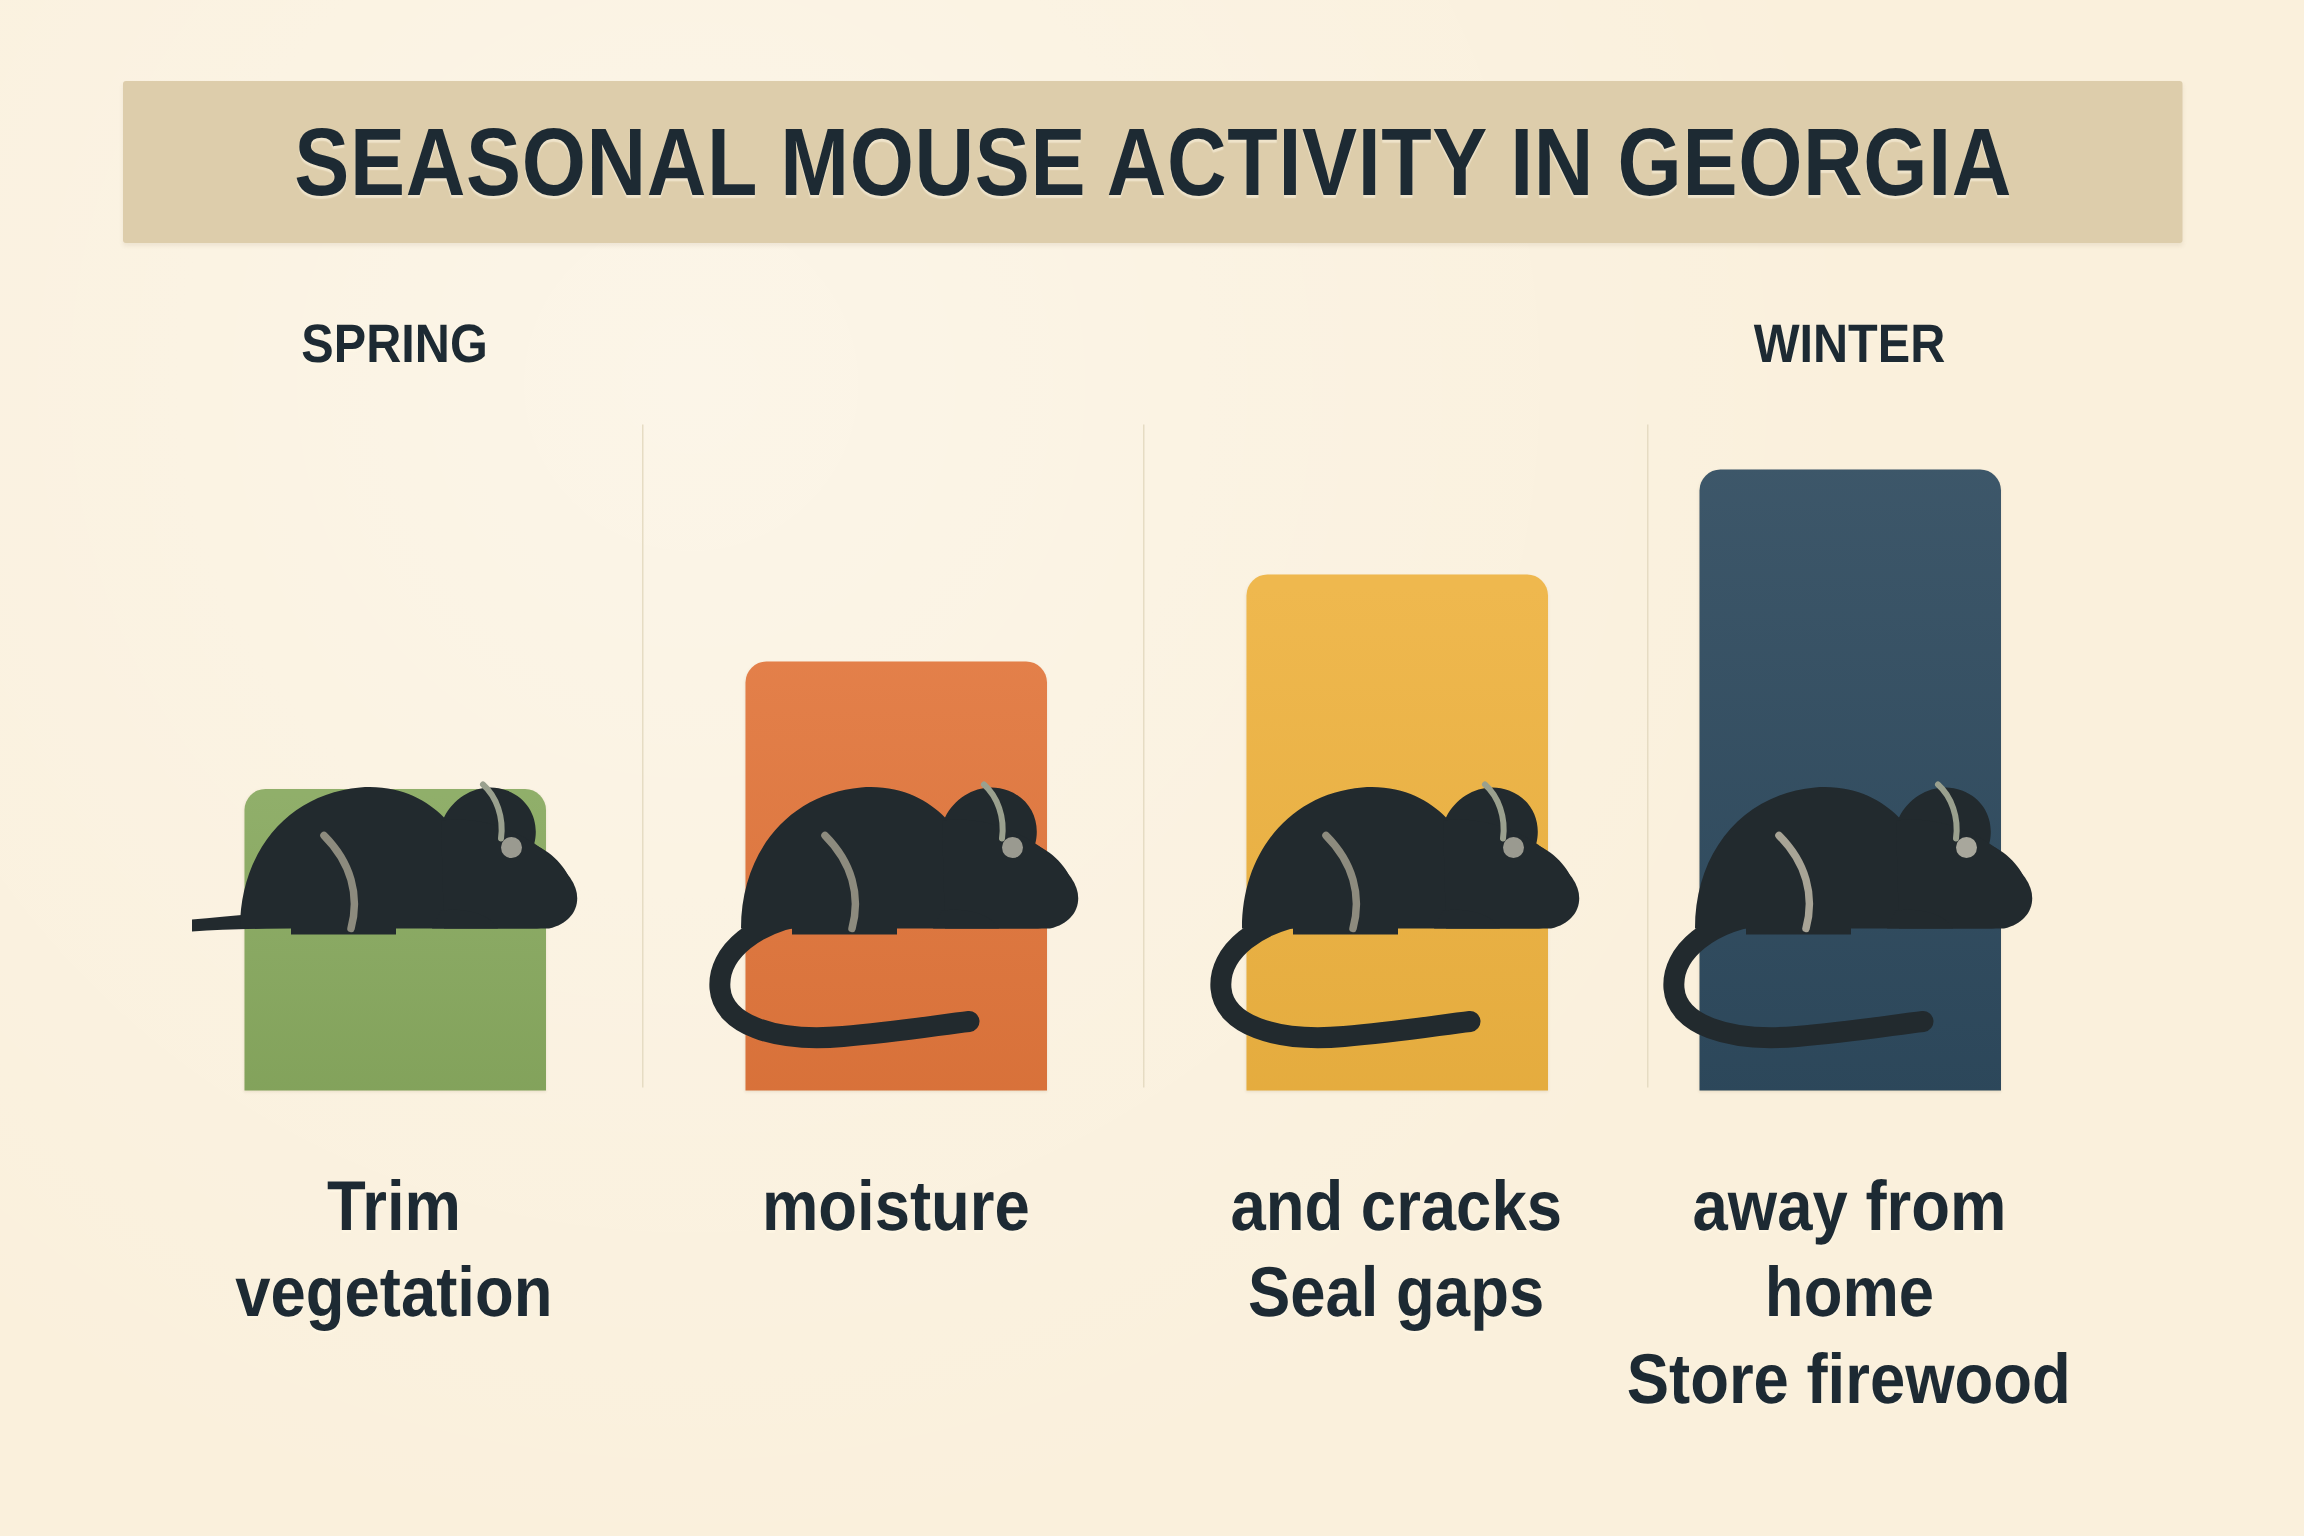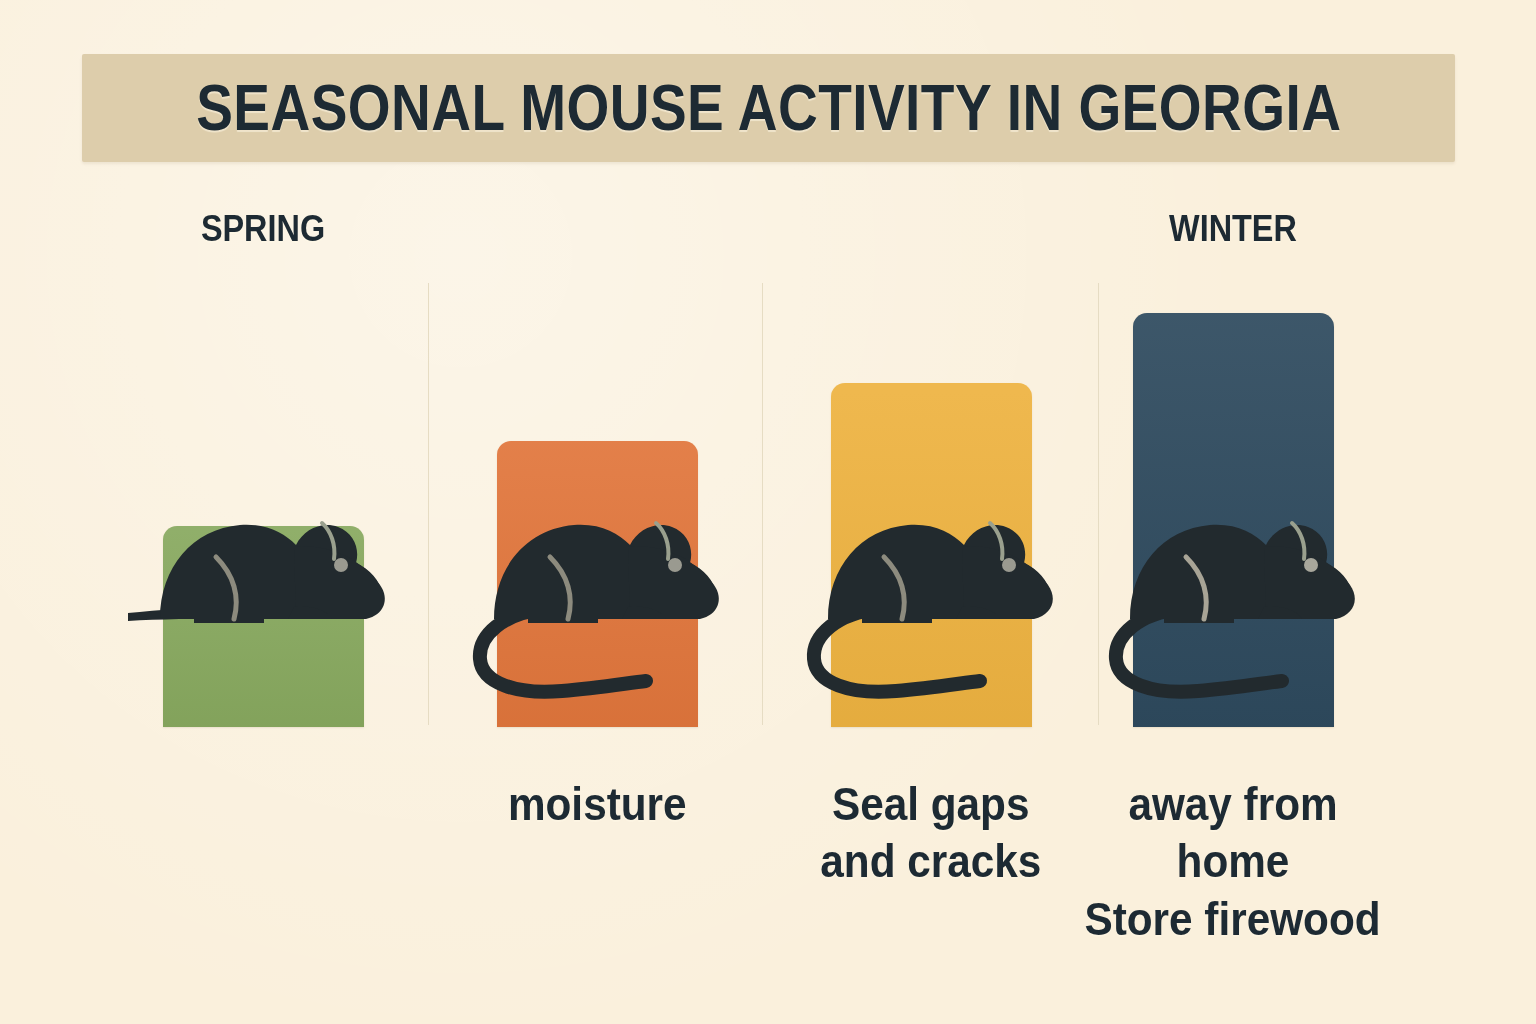--- a/index.html
+++ b/index.html
@@ -195,20 +195,24 @@
               <path d="M196 210 C 212 208, 228 212, 234 222 L 190 222 Z"></path>
             </g>
 
             <path d="M224 126 C 233 134, 238 148, 236 162" stroke="#9aa08e" stroke-width="4" fill="none" stroke-linecap="round"></path>
 
             <path d="M118 160 C 136 178, 142 200, 136 222" stroke="#8d8b7e" stroke-width="5" fill="none" stroke-linecap="round"></path>
 
             <circle cx="243" cy="168" r="7" fill="#9a9a90"></circle>
           </svg>
         </div>
+      </div>
+      <div class="caption" style="color: rgb(29, 42, 51);">
+        <span><i style="font-style: normal; display: inline-block; transform: scaleX(0.9);">Trim</i></span>
+        <span><i style="font-style: normal; display: inline-block; transform: scaleX(0.9);">vegetation</i></span>
       </div>
     </div>
 
     <div class="col col-1">
       <div class="bar-area">
         <div class="bar" id="bar1" style="height: 286px; background: rgb(225, 118, 60);">
           <div class="bar-inner-noise"></div>
         </div>
         <div class="mouse-wrap">
           <svg width="330" height="330" viewBox="0 0 330 330">
@@ -265,22 +269,22 @@
               <path d="M96 214 h70 v12 h-70 z"></path>
               <path d="M196 210 C 212 208, 228 212, 234 222 L 190 222 Z"></path>
             </g>
             <path d="M224 126 C 233 134, 238 148, 236 162" stroke="#9aa08e" stroke-width="4" fill="none" stroke-linecap="round"></path>
             <path d="M118 160 C 136 178, 142 200, 136 222" stroke="#8d8b7e" stroke-width="5" fill="none" stroke-linecap="round"></path>
             <circle cx="243" cy="168" r="7" fill="#9a9a90"></circle>
           </svg>
         </div>
       </div>
       <div class="caption" style="color: rgb(29, 42, 51);">
+        <span><i style="font-style: normal; display: inline-block; transform: scaleX(0.9);">and cracks</i></span>
         <span><i style="font-style: normal; display: inline-block; transform: scaleX(0.9);">Seal gaps</i></span>
-        <span><i style="font-style: normal; display: inline-block; transform: scaleX(0.9);">and cracks</i></span>
       </div>
     </div>
 
     <div class="col col-3">
       <div class="season-label" style="color: rgb(29, 42, 51);"><i style="font-style: normal; display: inline-block; transform: scaleX(0.9);">WINTER</i></div>
       <div class="bar-area">
         <div class="bar" id="bar3" style="height: 414px; background: rgb(46, 74, 94);">
           <div class="bar-inner-noise"></div>
         </div>
         <div class="mouse-wrap">

